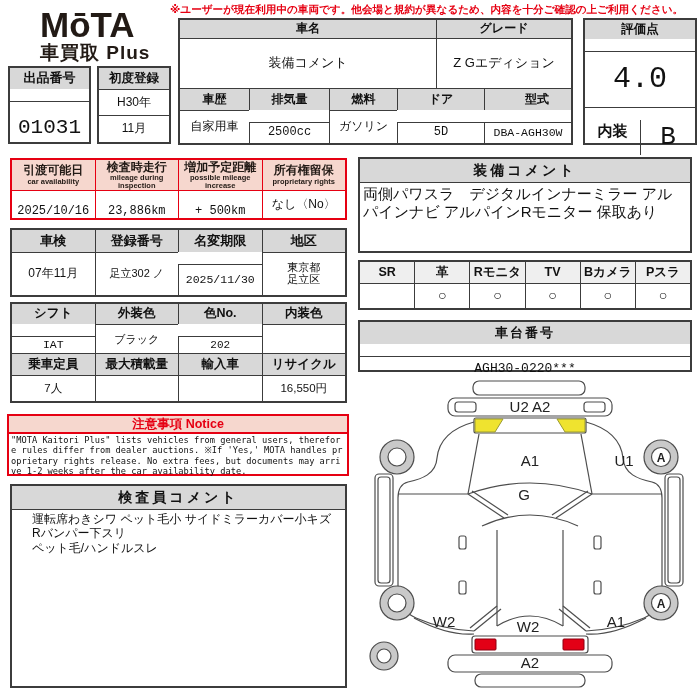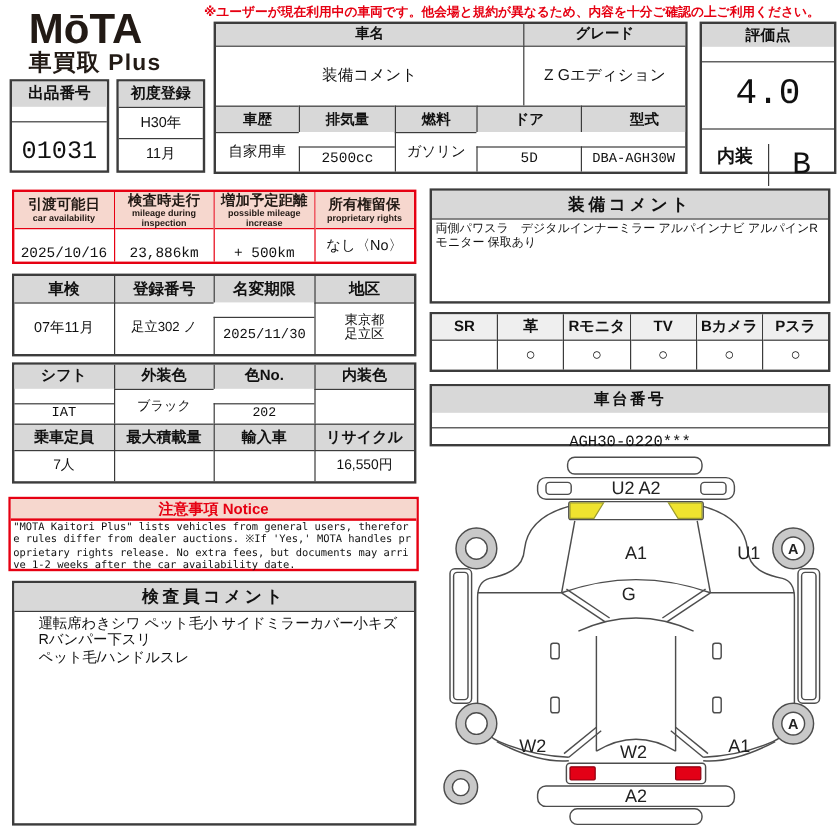--- a/index.html
+++ b/index.html
@@ -7,21 +7,21 @@
         font-family:"Liberation Sans","DejaVu Sans",sans-serif;color:#111;}
   .abs{position:absolute;box-sizing:border-box;}
   .cell{display:flex;align-items:center;justify-content:center;box-sizing:border-box;text-align:center;line-height:1.1;}
   .hdr{background:#d8d8d8;font-weight:bold;}
   .bd{border:2px solid #3c3c3c;}
   .bl{border-left:1px solid #3c3c3c;}
   .bt{border-top:1px solid #3c3c3c;}
   .mono{font-family:Liberation Mono, monospace;margin-top:12px;}
   .row{display:flex;width:100%;box-sizing:border-box;}
   .warning{left:170px;top:3px;width:528px;font-size:10.6px;font-weight:bold;color:#e60012;white-space:nowrap;}
-  .logo{left:24px;top:7px;color:#221a15;}
+  .logo{left:40px;top:7px;color:#221a15;}
   .logo-main{font-size:35px;font-weight:800;line-height:1;letter-spacing:0;}
   .logo-sub{font-size:19px;font-weight:800;line-height:1.2;letter-spacing:1px;}
   
   .t-lot{left:8px;top:66px;width:83px;height:78px;}
   .t-freg{left:97px;top:66px;width:74px;height:78px;}
   
   .t-main{left:178px;top:18px;width:395px;height:127px;}
   
   .t-score{left:583px;top:18px;width:114px;height:127px;}
   
@@ -202,21 +202,21 @@
   <div class="abs bd t-insp">
     <div class="cell hdr com-hdr">検査員コメント</div>
     <div class="com-body bt" style="height:177px;padding-left:20px;">
       <div>運転席わきシワ ペット毛小 サイドミラーカバー小キズ Rバンパー下スリ</div>
       <div>ペット毛/ハンドルスレ</div>
     </div>
   </div>
 
   <div class="abs bd t-eqc">
     <div class="cell hdr com-hdr">装備コメント</div>
-    <div class="com-body bt" style="height:69px;font-size:10px;">両側パワスラ　デジタルインナーミラー アルパインナビ アルパインRモニター 保取あり</div>
+    <div class="com-body bt" style="height:69px;font-size:15px;">両側パワスラ　デジタルインナーミラー アルパインナビ アルパインRモニター 保取あり</div>
   </div>
 
   <div class="abs bd t-eq">
     <div class="eq-col">
       <div class="cell eq-label">SR</div>
       <div class="cell eq-mark"></div>
     </div>
     <div class="eq-col">
       <div class="cell eq-label">革</div>
       <div class="cell eq-mark">○</div>

